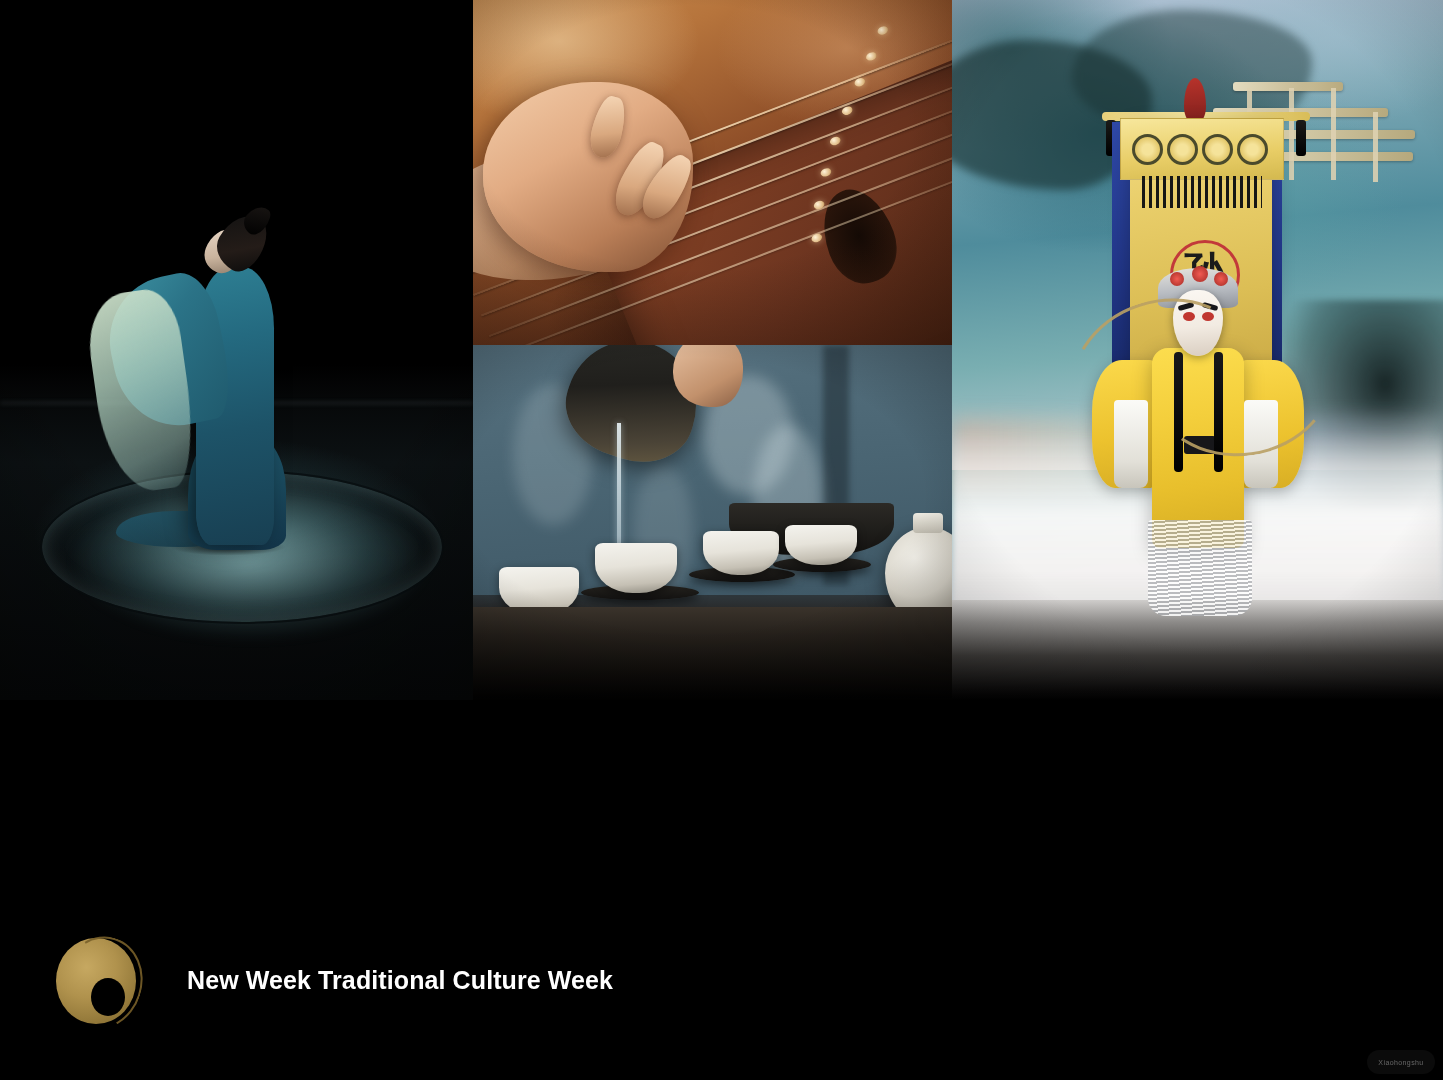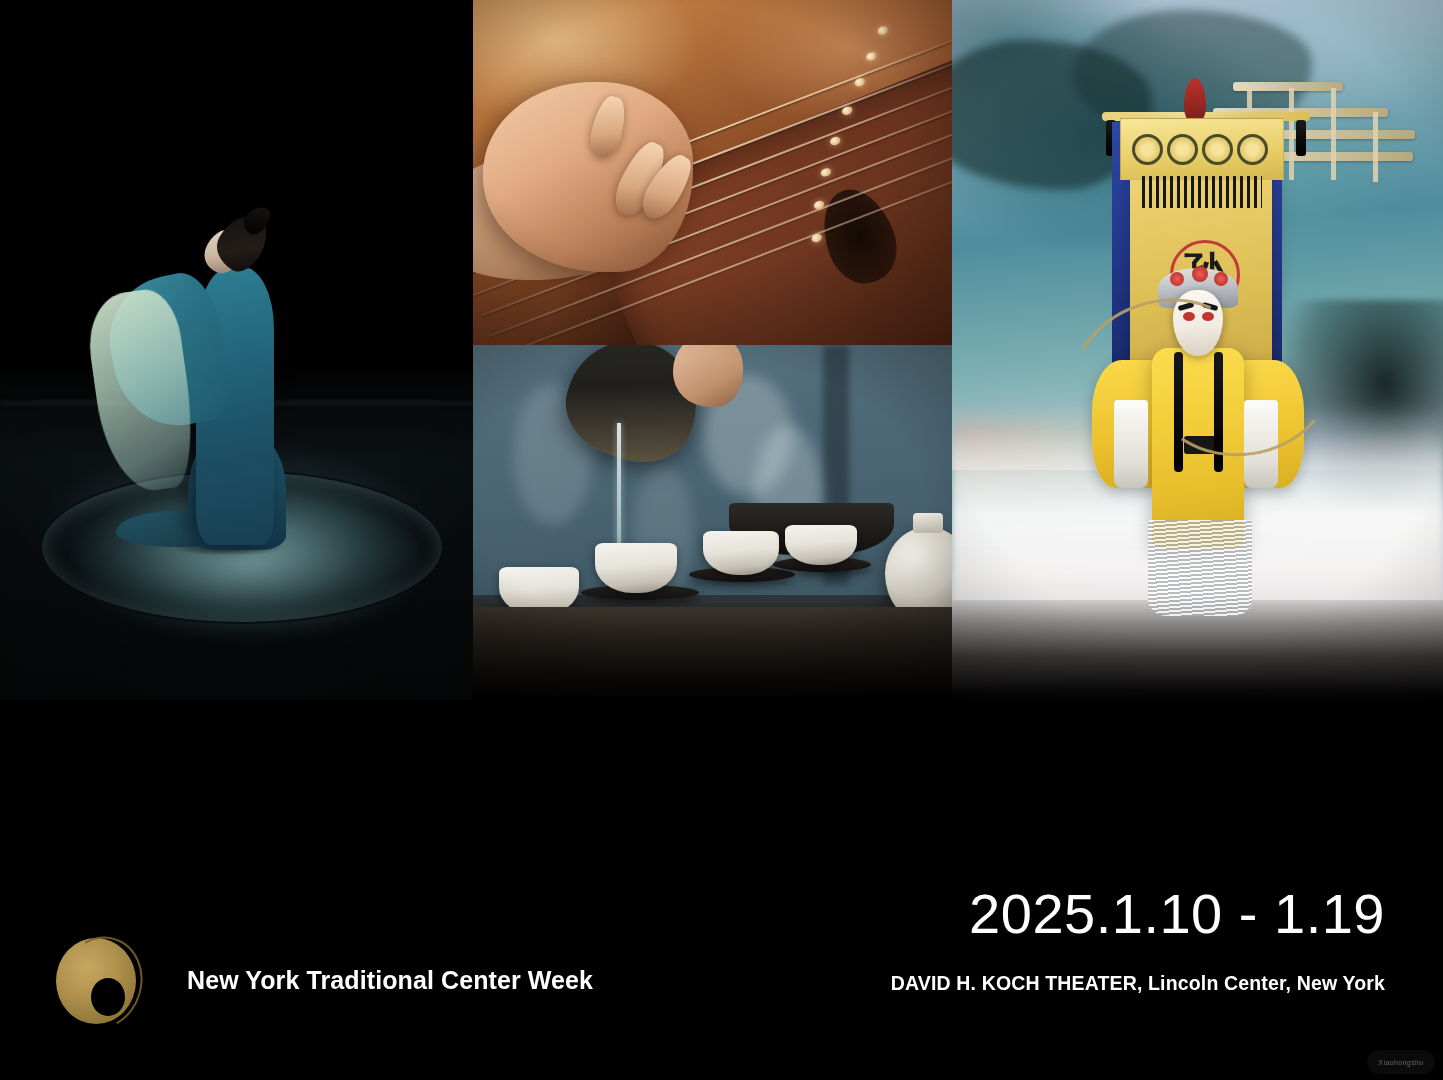--- a/index.html
+++ b/index.html
@@ -371,25 +371,21 @@
   </div>
 
   <div class="band"></div>
 
   <div class="brand">
     <div class="logo">
       <div class="logo-disc"></div>
       <div class="logo-arc"></div>
       <div class="logo-dot"></div>
     </div>
-    <div class="brand-name">New York Traditional Center Week</div>
+    <div class="brand-name">New Week Traditional Culture Week</div>
   </div>
 
-  <div class="dates">
-    <div class="date-line">2025.1.10  -  1.19</div>
-    <div class="venue-line">DAVID H. KOCH THEATER, Lincoln Center, New York</div>
-  </div>
 
   <div class="watermark">
     <span>Xiaohongshu</span>
   </div>
 
 </div>
 
 </body></html>

